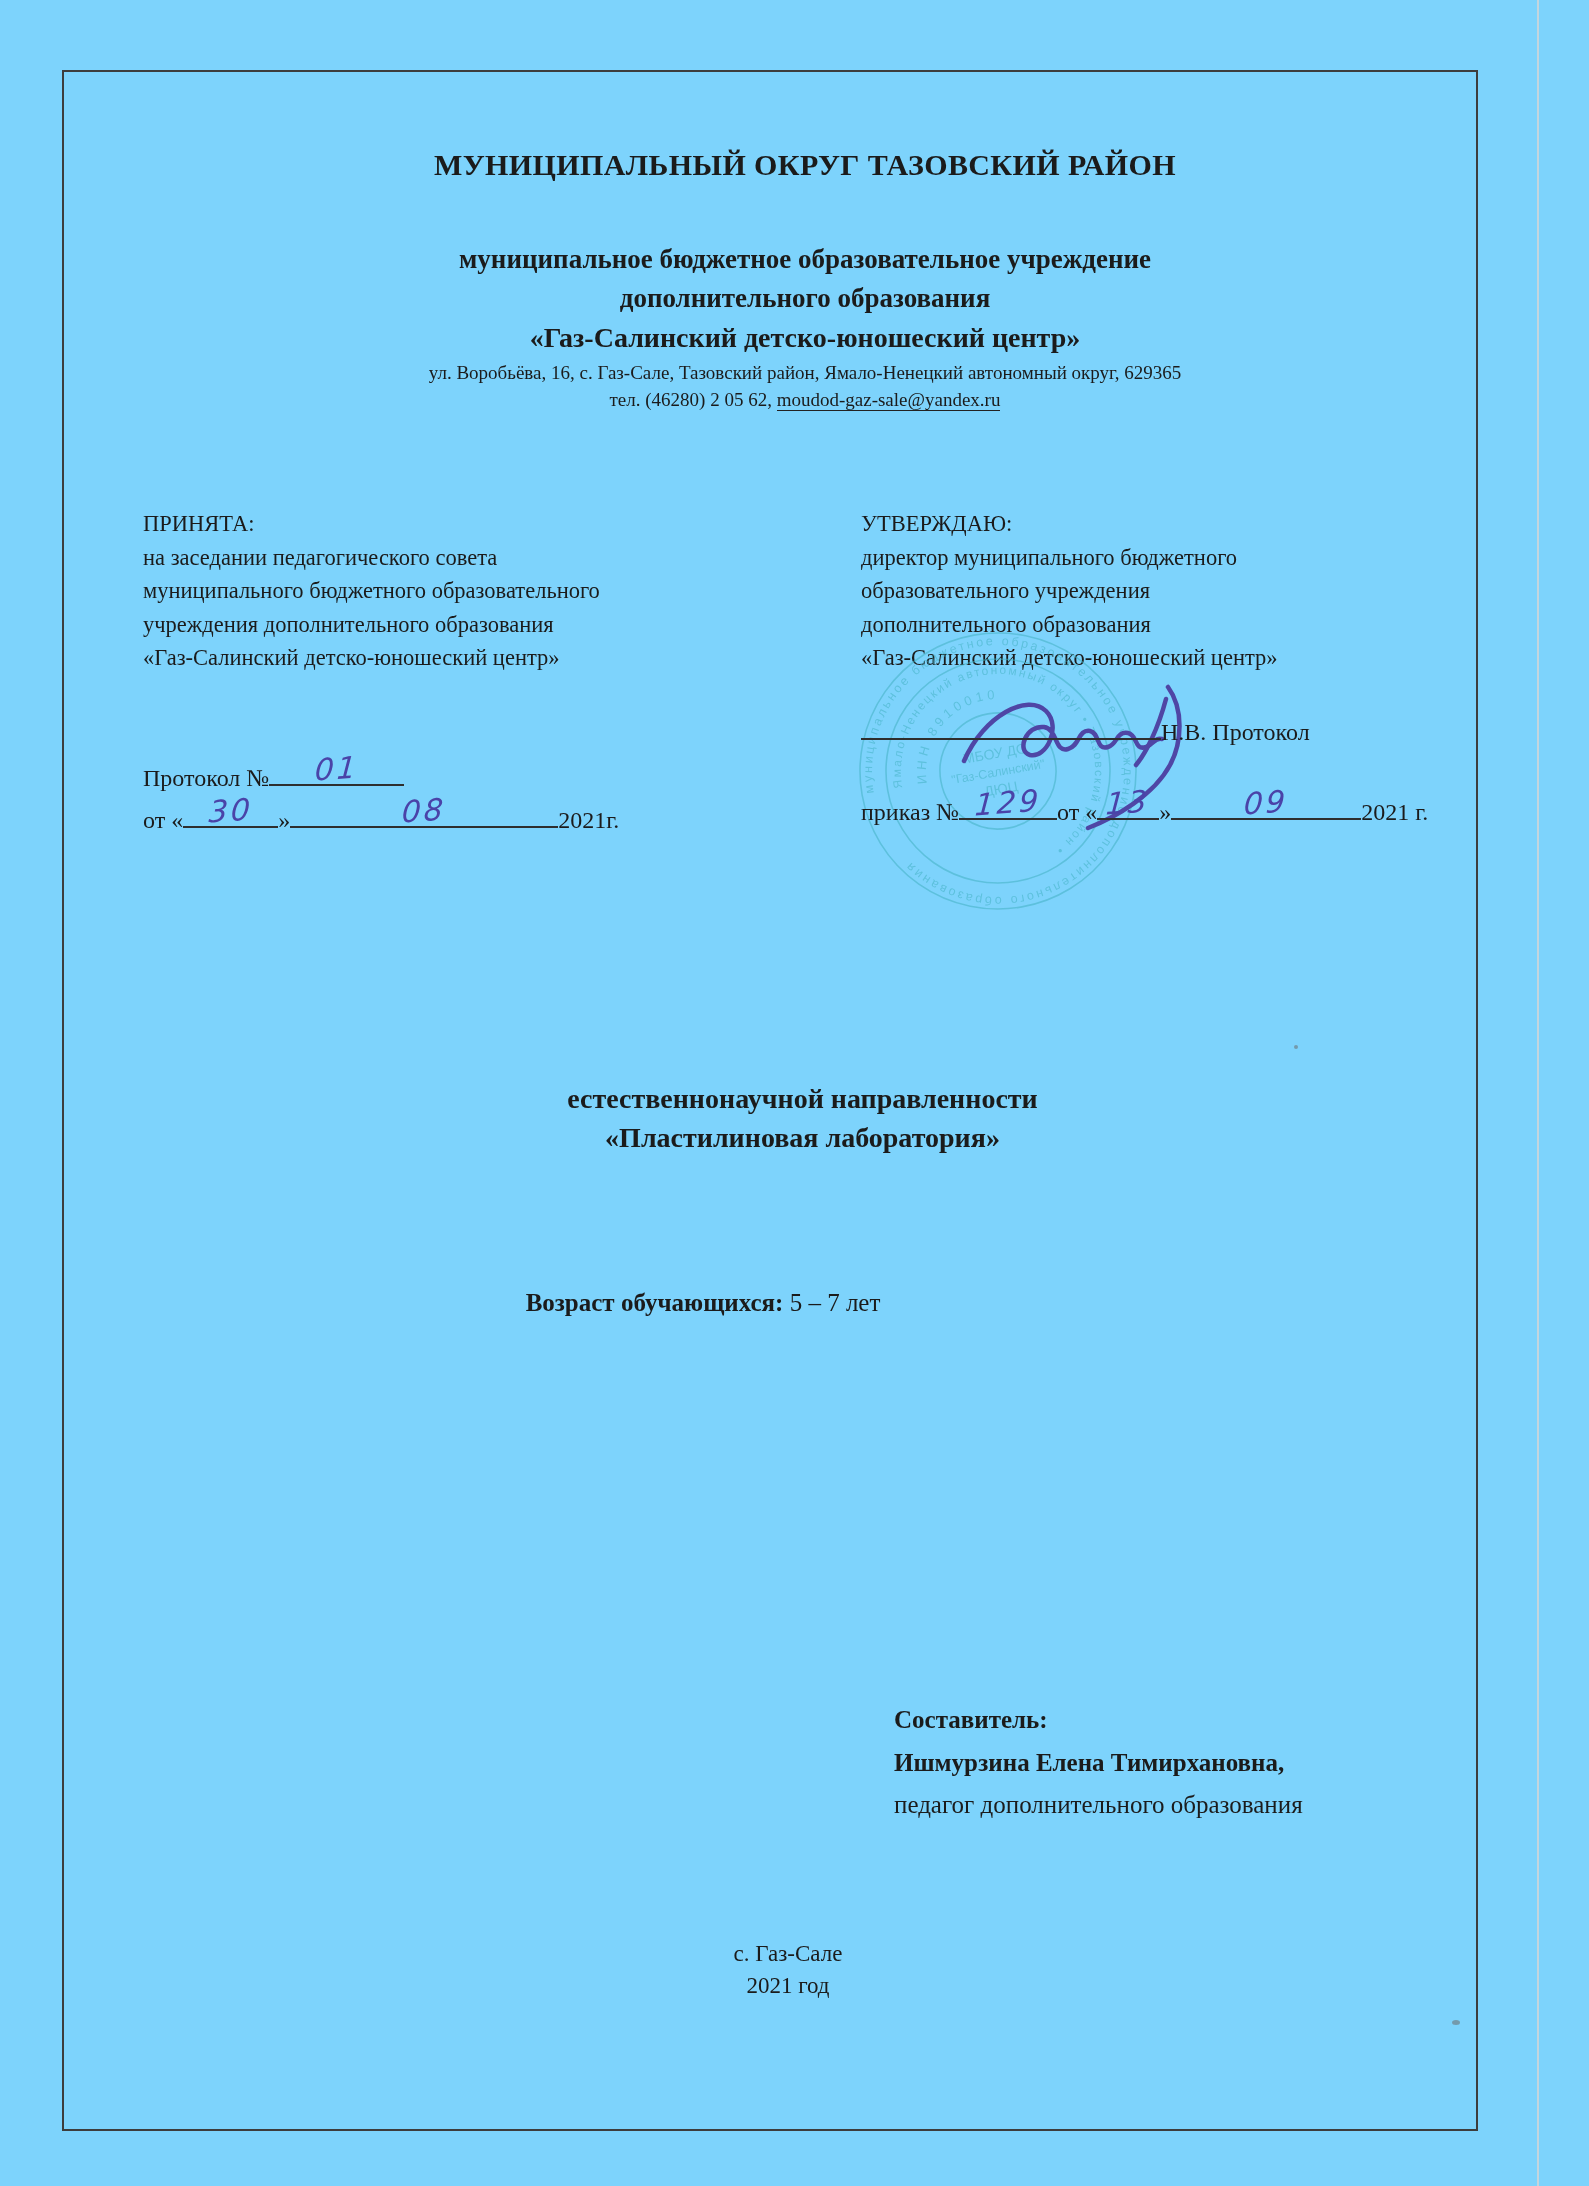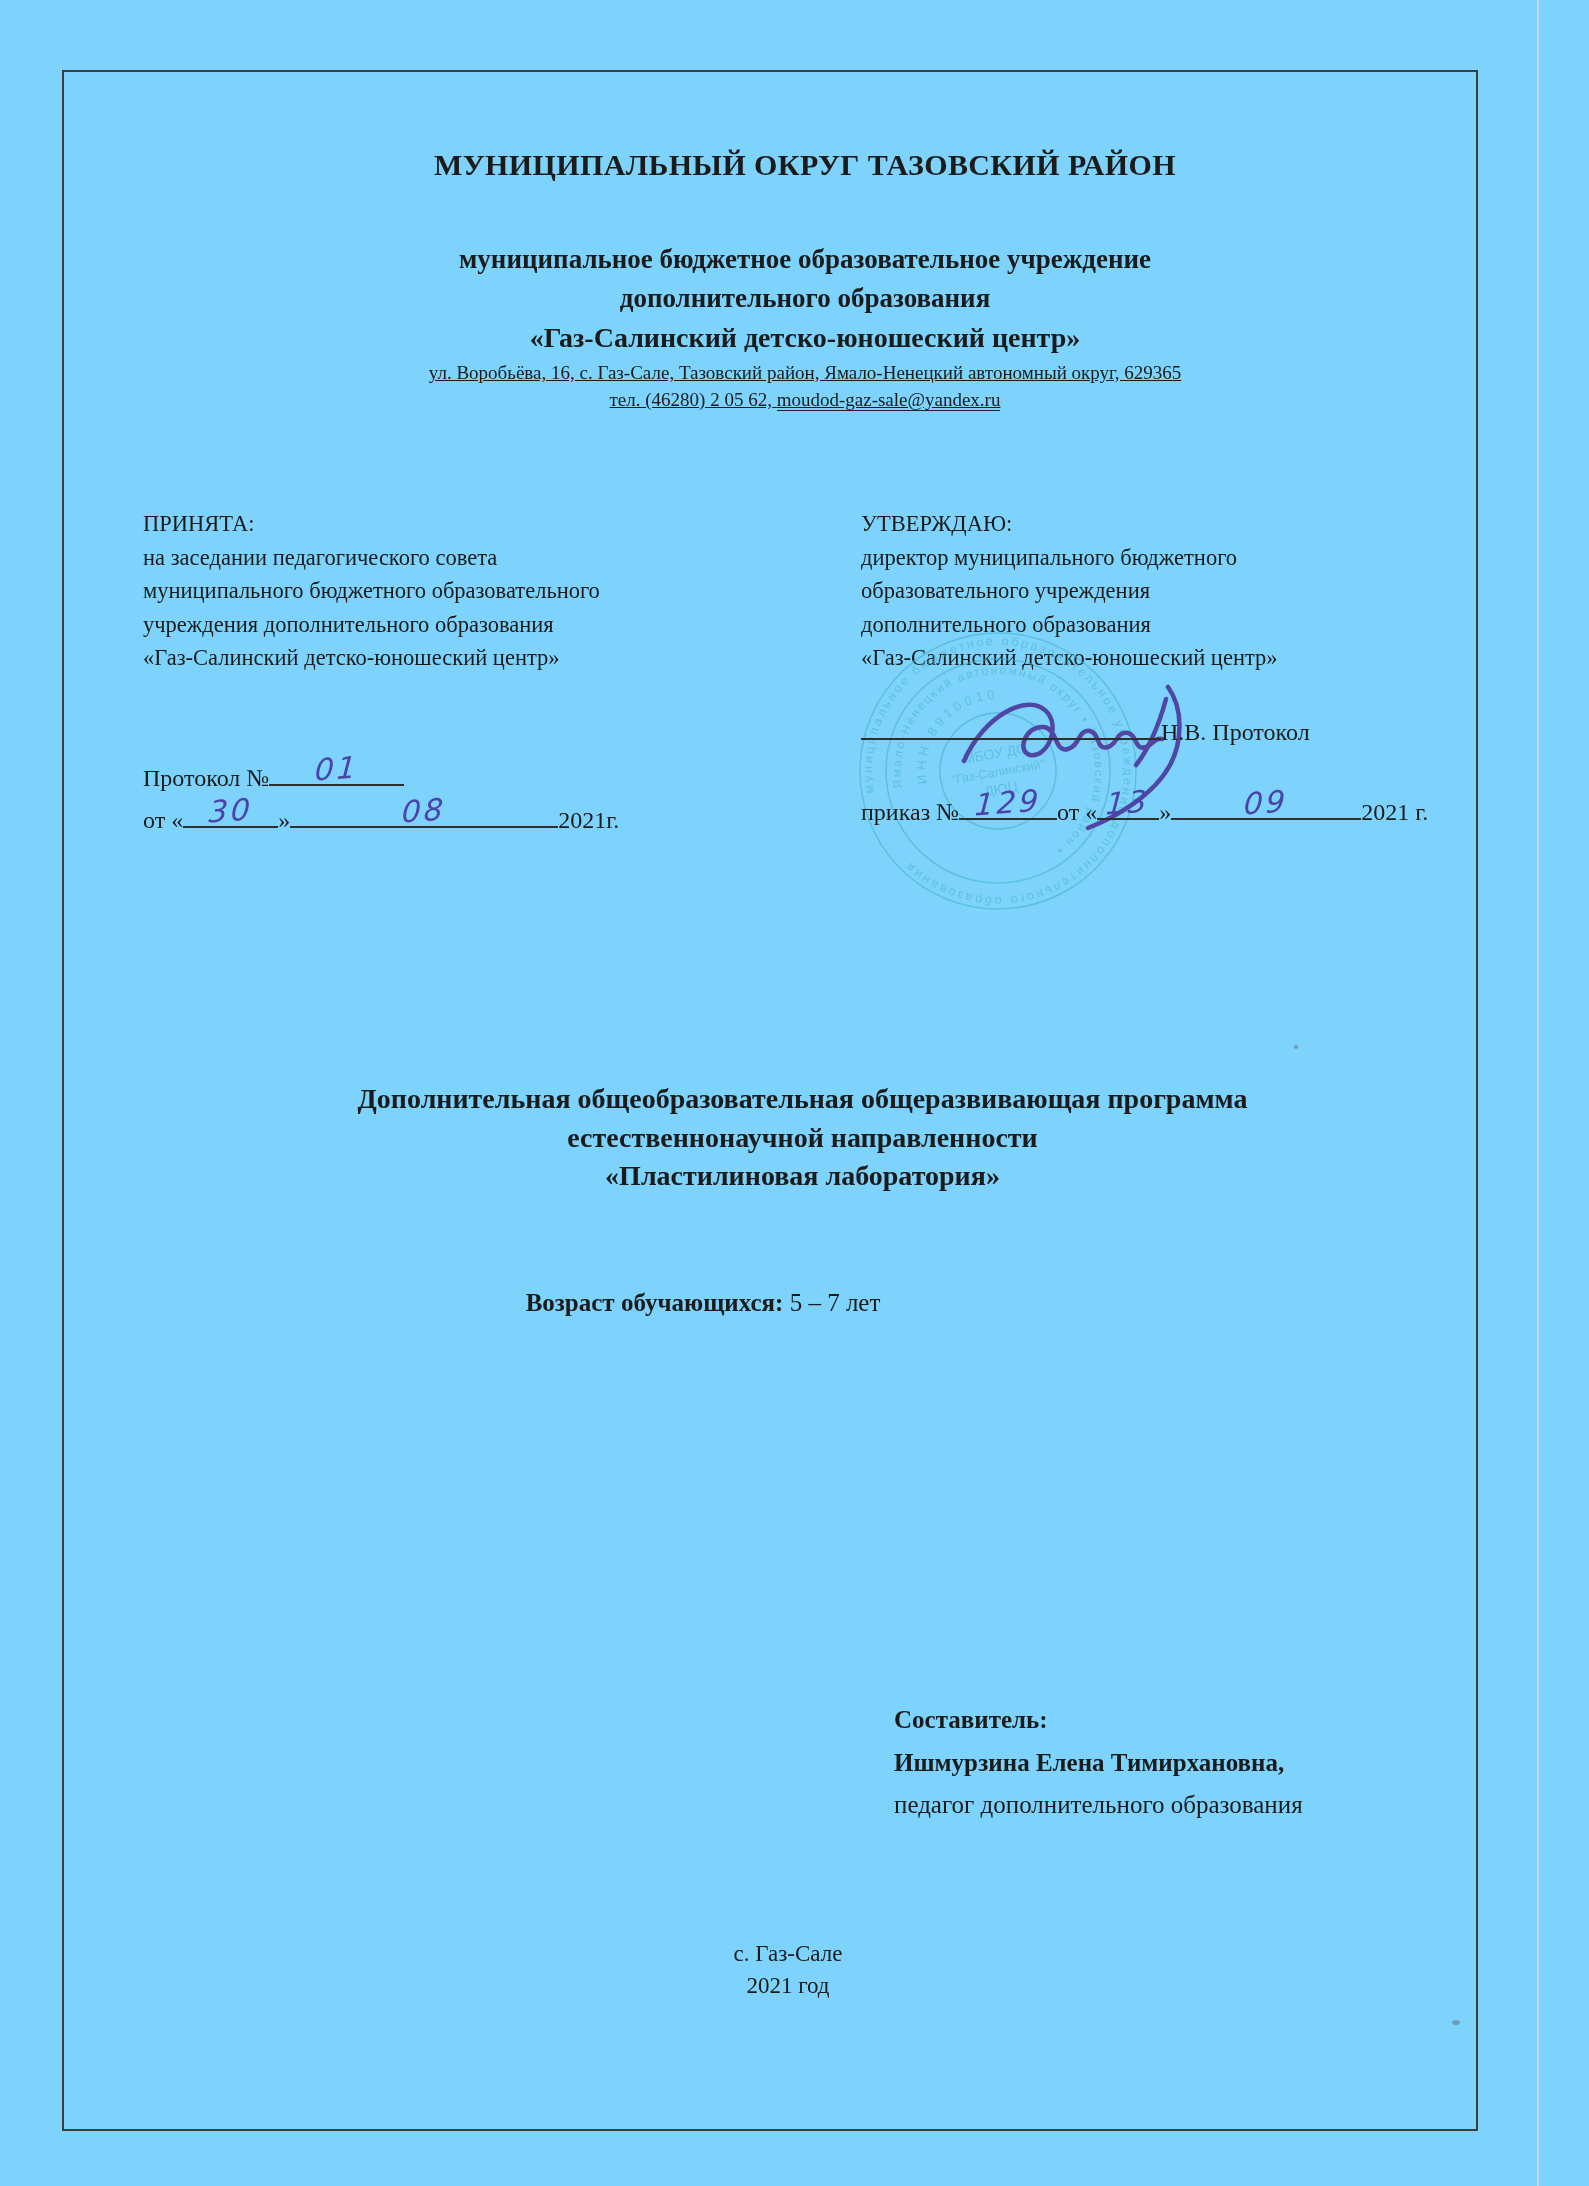--- a/index.html
+++ b/index.html
@@ -17,21 +17,21 @@
     position:absolute; left:1537px; top:0; width:2px; height:2186px;
     background:#d6d6d6; opacity:.8;
   }
   .speck { position:absolute; background:#6b6b6b; border-radius:50%; opacity:.55; }
 
   .center-block { position:absolute; text-align:center; }
 
   .h1 { left:110px; top:148px; width:1390px; font-size:30px; font-weight:bold; letter-spacing:.4px; }
   .org { left:110px; top:240px; width:1390px; font-size:27px; font-weight:bold; line-height:39px; }
   .org .l3 { font-size:28px; }
-  .addr { left:110px; top:359px; width:1390px; font-size:19px; line-height:27px;text-decoration:underline; }
+  .addr { left:110px; top:359px; width:1390px; font-size:19px; line-height:27px; }
   .addr .email { border-bottom:1.5px solid #222; }
 
   .col { position:absolute; top:507px; font-size:22.5px; line-height:33.5px; }
   .col-left  { left:143px; width:620px; }
   .col-right { left:861px; width:620px; }
 
   .fill-line { position:absolute; font-size:24px; white-space:nowrap; }
   .fill {
     display:inline-block; border-bottom:2px solid #2e2e2e;
     height:26px; vertical-align:baseline; text-align:center;
@@ -133,21 +133,20 @@
 
   <div class="sig-name-line">
     <span class="sig-underline"></span><span>Н.В. Протокол</span>
   </div>
 
   <div class="fill-line" style="left:861px; top:792px;">
     <span>приказ №</span><span class="fill" style="width:98px;"><span class="hand">129</span></span><span>от «</span><span class="fill" style="width:62px;"><span class="hand">13</span></span><span>»</span><span class="fill" style="width:190px;"><span class="hand">09</span></span><span>2021 г.</span>
   </div>
 
   <div class="center-block title-block">
-    <div>Дополнительная общеобразовательная общеразвивающая программа</div>
     <div>естественнонаучной направленности</div>
     <div>«Пластилиновая лаборатория»</div>
   </div>
 
   <div class="center-block details">
     <div><span class="lbl">Возраст обучающихся:</span><span> 5 – 7 лет</span></div>
   </div>
 
   <div class="author">
     <div class="b">Составитель:</div>

